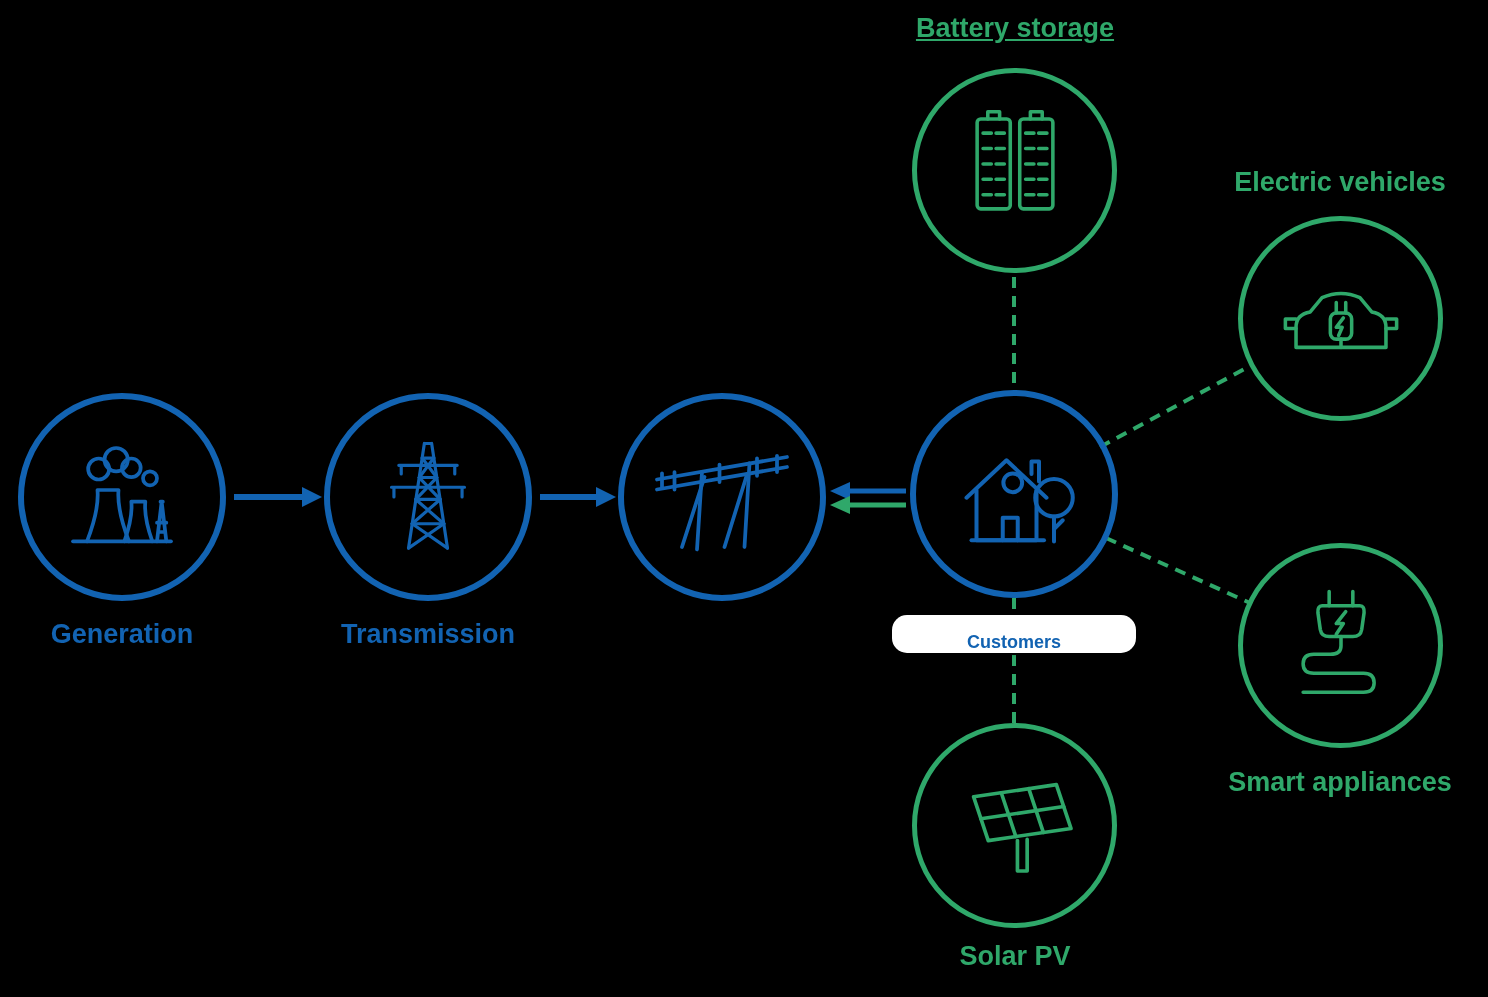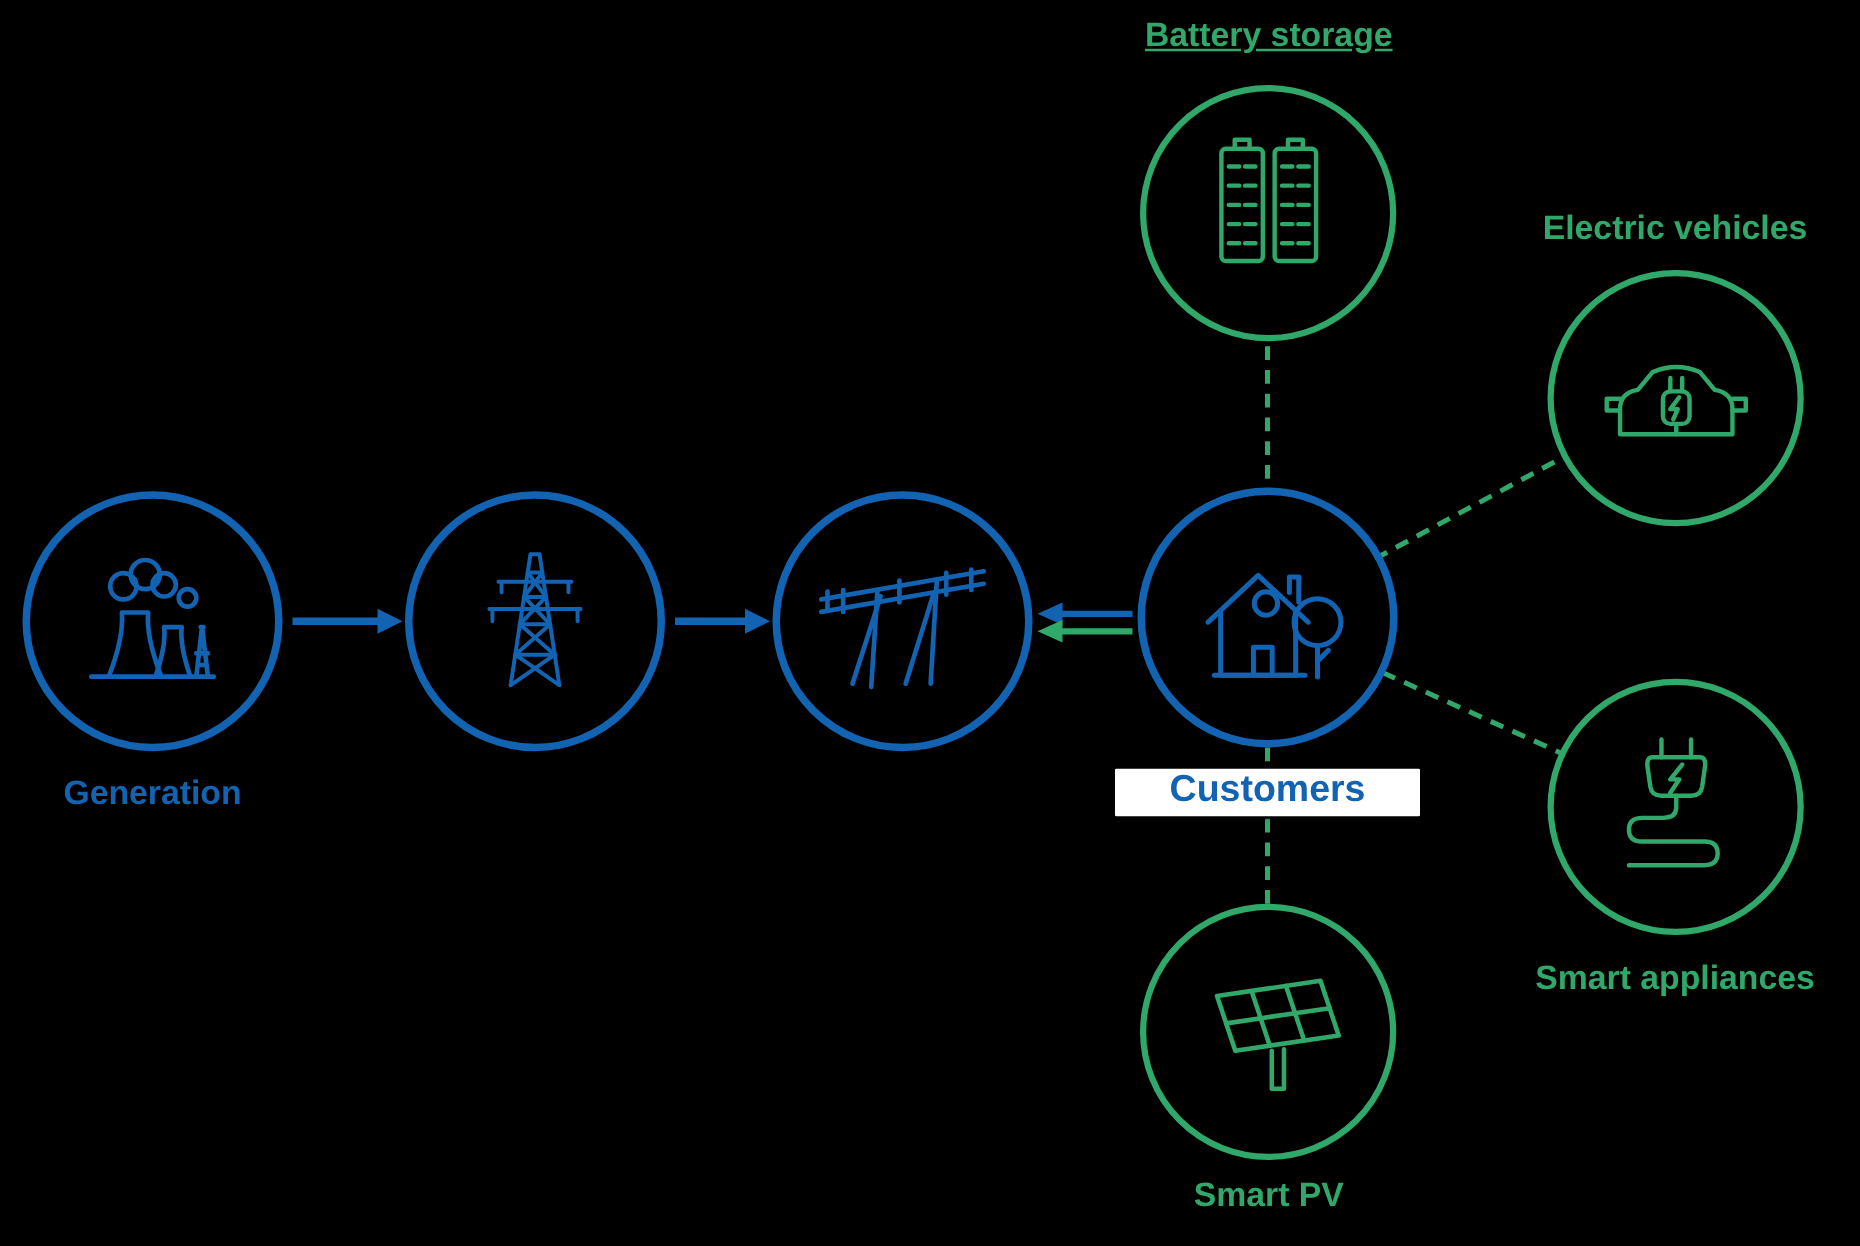--- a/index.html
+++ b/index.html
@@ -32,23 +32,23 @@
     text-align:center;
     font-weight:bold;
     font-size:27px;
     line-height:1.1;
   }
   .label.blue{color:var(--blue);}
   .label.green{color:var(--green);}
   .chip{
     position:absolute;
     background:var(--chip);
-    border-radius:1px;
-    display:flex;align-items:flex-start;justify-content:center;
-    font-weight:bold;font-size:30px;color:var(--blue);
+    border-radius:15px;
+    display:flex;align-items:flex-end;justify-content:center;
+    font-weight:bold;font-size:18px;color:var(--blue);
     box-shadow:0 1px 4px rgba(0,0,0,0.4);
   }
 </style>
 </head>
 <body>
 
 <div class="canvas">
 
   <svg class="overlay" width="1488" height="997" viewBox="0 0 1488 997">
 
@@ -161,27 +161,28 @@
     <svg width="146" height="146" viewBox="0 0 120 120" fill="none" stroke="currentColor" stroke-width="3" stroke-linecap="round" stroke-linejoin="round">
       <path d="M26 36 L94 26 L106 62 L38 72 Z"></path>
       <path d="M48.7 32.7 L60.7 68.7 M71.3 29.3 L83.3 65.3"></path>
       <path d="M32 54 L100 44"></path>
       <path d="M62 72 V97 H70 V71"></path>
     </svg>
   </div>
 
   <div class="label blue" style="left:0px;top:620px;width:244px;">Generation</div>
 
+  <div class="label blue" style="left:306px;top:620px;width:244px;">Transmission</div>
 
 
   <div class="chip" style="left:892px;top:615px;width:244px;height:38px;">
     <span>Customers</span>
   </div>
 
   <div class="label green" style="left:855px;top:14px;width:320px;text-decoration:underline;">Battery storage</div>
 
   <div class="label green" style="left:1180px;top:168px;width:320px;">Electric vehicles</div>
 
   <div class="label green" style="left:1170px;top:768px;width:340px;">Smart appliances</div>
 
-  <div class="label green" style="left:855px;top:942px;width:320px;">Smart PV</div>
+  <div class="label green" style="left:855px;top:942px;width:320px;">Solar PV</div>
 
 </div>
 
 </body></html>

